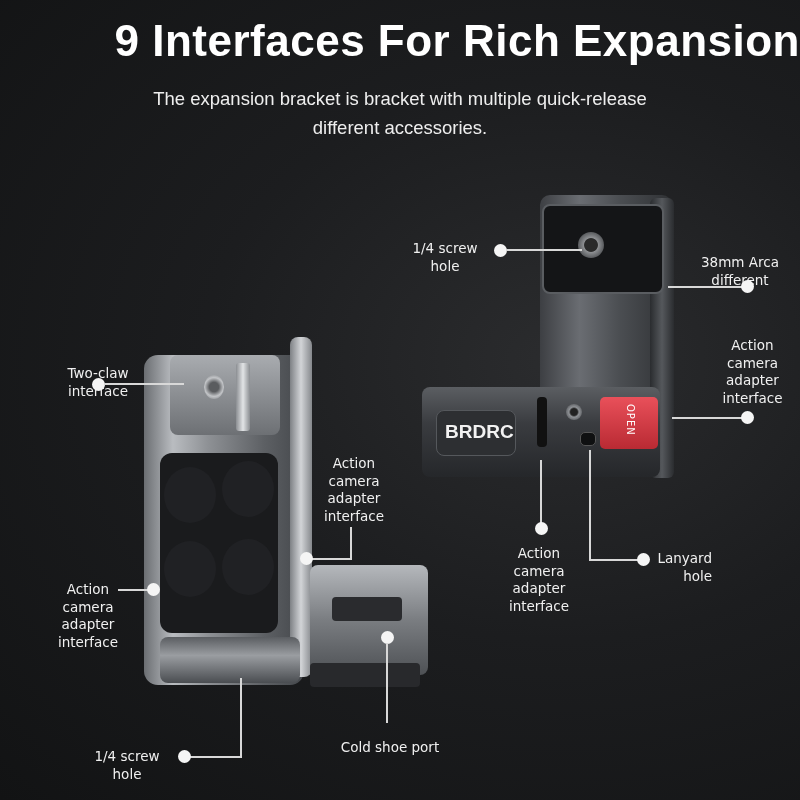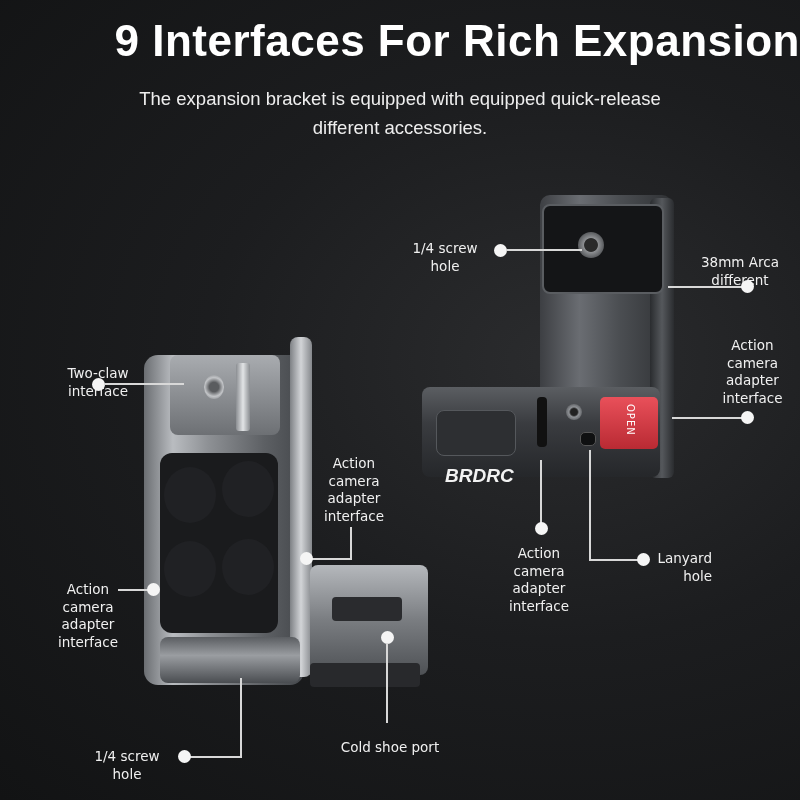--- a/index.html
+++ b/index.html
@@ -12,30 +12,30 @@
     font-size:18.5px;line-height:29px;color:#eeeeee;font-family:"Liberation Sans", sans-serif;}
   .label{position:absolute;font-size:13.5px;line-height:17.5px;color:#f0f0f0;text-align:center;font-family:"DejaVu Sans", sans-serif;}
   .dot{position:absolute;width:13px;height:13px;border-radius:50%;background:#f5f5f5;}
   .line{position:absolute;background:#d8d8d8;}
   .hl{height:2px;} .vl{width:2px;}
   
   .prod{position:absolute;}
   .metal-dark{background:linear-gradient(90deg,#3d3f43 0%,#6a6d72 30%,#4b4e52 60%,#2f3134 100%);}
   .metal-light{background:linear-gradient(90deg,#6b6e72 0%,#b9bcc0 18%,#8e9195 40%,#5d6064 75%,#44474b 100%);}
   .rounded{border-radius:10px;}
-  .brand{position:absolute;font-family:"Liberation Sans", sans-serif;font-weight:bold;font-style:italic;color:#f2f2f2;font-size:19px;margin-top:44px;}
+  .brand{position:absolute;font-family:"Liberation Sans", sans-serif;font-weight:bold;color:#f2f2f2;font-size:19px;}
   .open-btn{position:absolute;background:linear-gradient(180deg,#e9505a,#b92a33);border-radius:5px;}
   .open-text{position:absolute;font-size:10px;color:#fff;transform:rotate(90deg);transform-origin:left top;letter-spacing:1px;font-family:"DejaVu Sans", sans-serif;}
 </style>
 </head>
 <body>
 
 <div class="title">9 Interfaces For Rich Expansion</div>
 <div class="subtitle">
-  <div>The expansion bracket is equipped with equipped quick-release</div>
+  <div>The expansion bracket is bracket with multiple quick-release</div>
   <div>different accessories.</div>
 </div>
 
 <div class="prod" style="left:420px;top:192px;width:260px;height:300px;">
 
   <div class="prod metal-dark rounded" style="left:120px;top:3px;width:132px;height:210px;border-radius:10px;"></div>
 
   <div class="prod" style="left:230px;top:6px;width:24px;height:280px;background:linear-gradient(90deg,#2a2c2f,#55585c,#2a2c2f);border-radius:6px;"></div>
 
   <div class="prod" style="left:122px;top:12px;width:118px;height:86px;background:#141517;border-radius:8px;border:2px solid #5a5d61;"></div>

